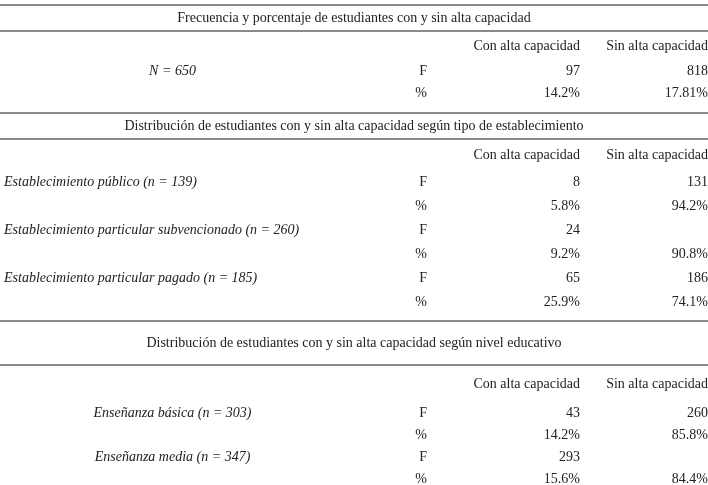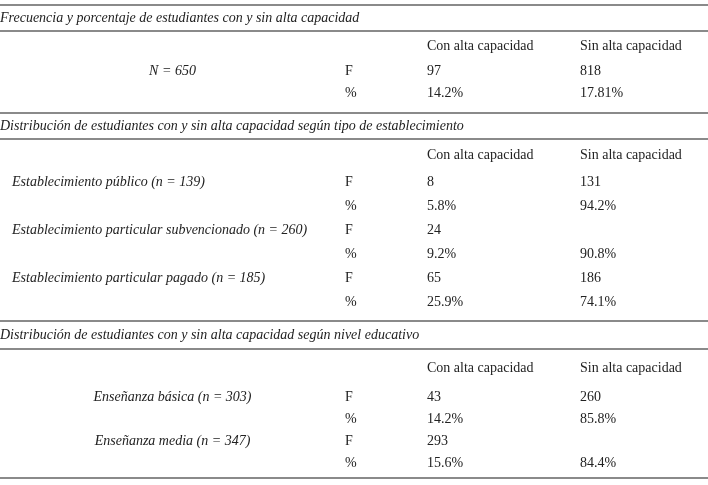--- a/index.html
+++ b/index.html
@@ -15,32 +15,32 @@
   .rule {
     height: 0;
     border-top: 2px solid #8a8a8a;
   }
   .rule-top { margin-top: 4px; }
   .row {
     display: grid;
     grid-template-columns: 345px 82px 153px 128px;
     align-items: center;
   }
-  .title-row { display: flex; align-items: center; justify-content: flex-start; font-style: italic; }
+  .title-row { display: flex; align-items: center; justify-content: center; }
   .title-row.h24 { height: 24px; }
-  .title-row.h26 { height: 26px; }
+  .title-row.h26 { height: 42px; }
   .section-title { text-align: center; }
   .header-row.h28 { height: 28px; }
   .header-row.h30 { height: 30px; }
   .header-row.h36 { height: 36px; }
   .data-row.h22 { height: 22px; }
   .data-row.h24 { height: 24px; }
   .cell-label { text-align: center; font-style: italic; }
-  .left-labels .cell-label { text-align: left; padding-left: 12px; }
-  .cell-stat, .cell-con, .cell-sin { text-align: left; }
+  .left-labels .cell-label { text-align: left; padding-left: 4px; }
+  .cell-stat, .cell-con, .cell-sin { text-align: right; }
   .pad8 { height: 8px; }
   .pad6 { height: 6px; }
   .pad3 { height: 3px; }
 </style>
 </head>
 <body>
 
 <div class="doc">
 
   <div class="section">

